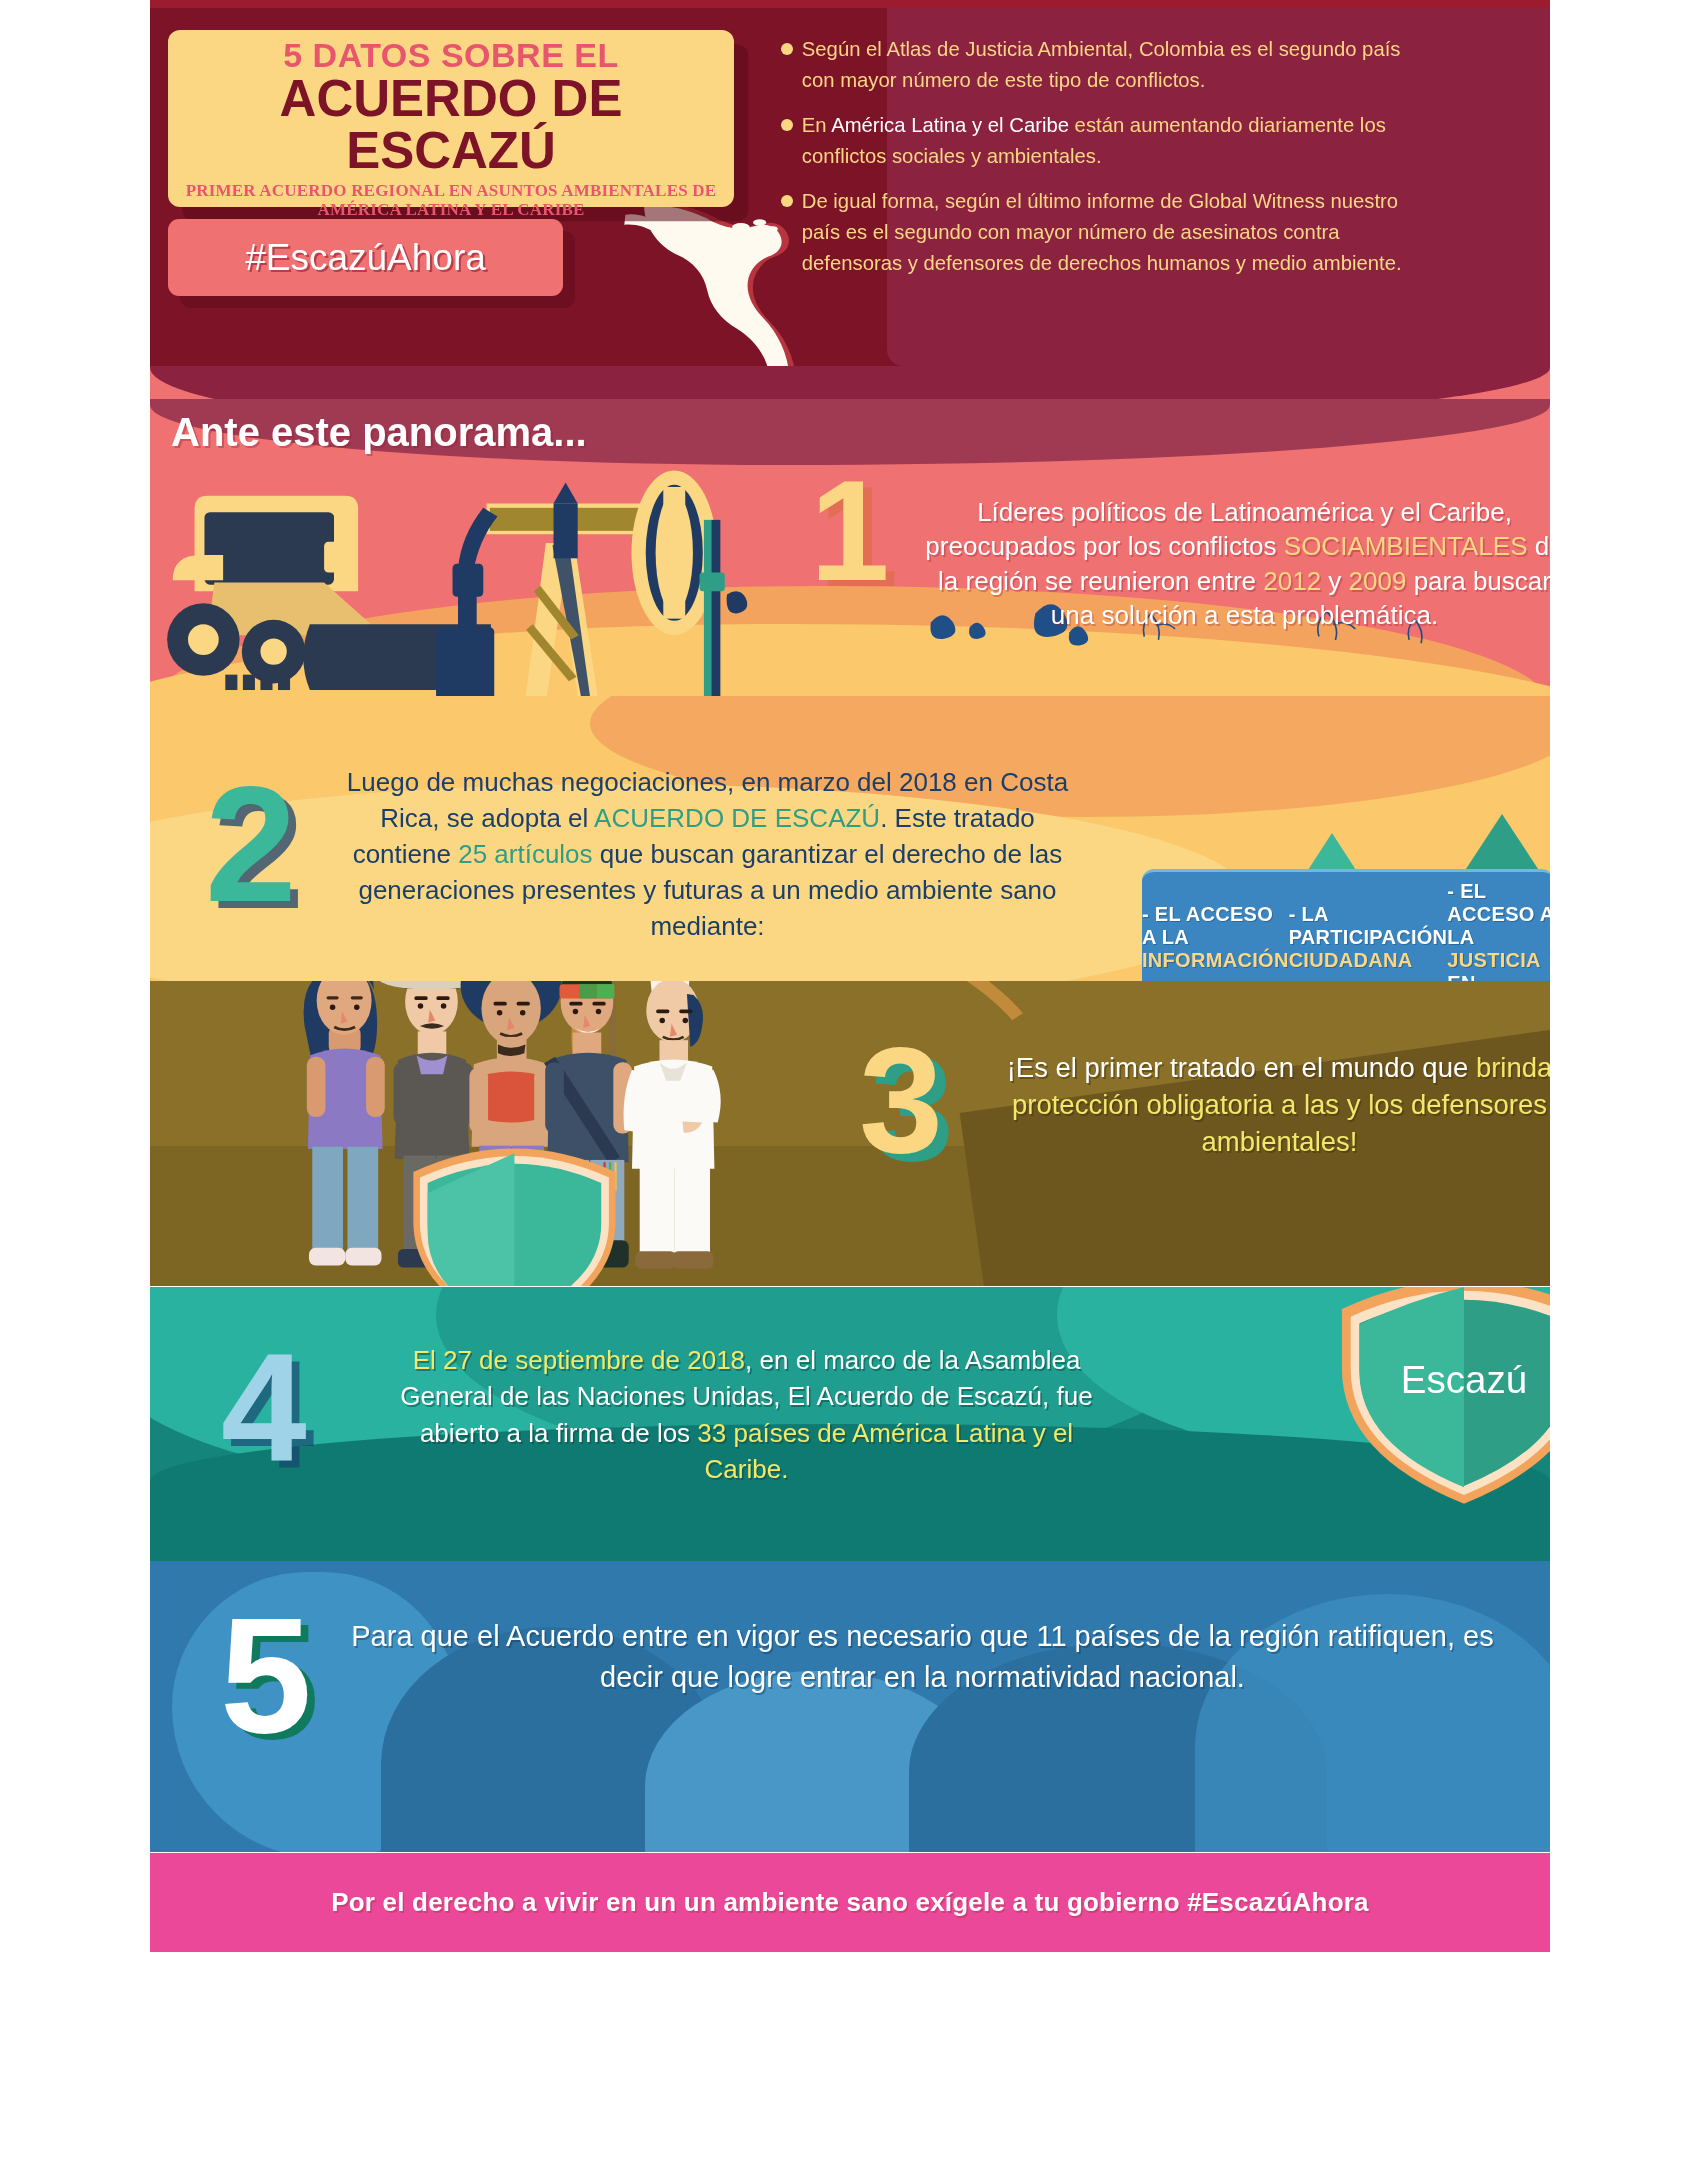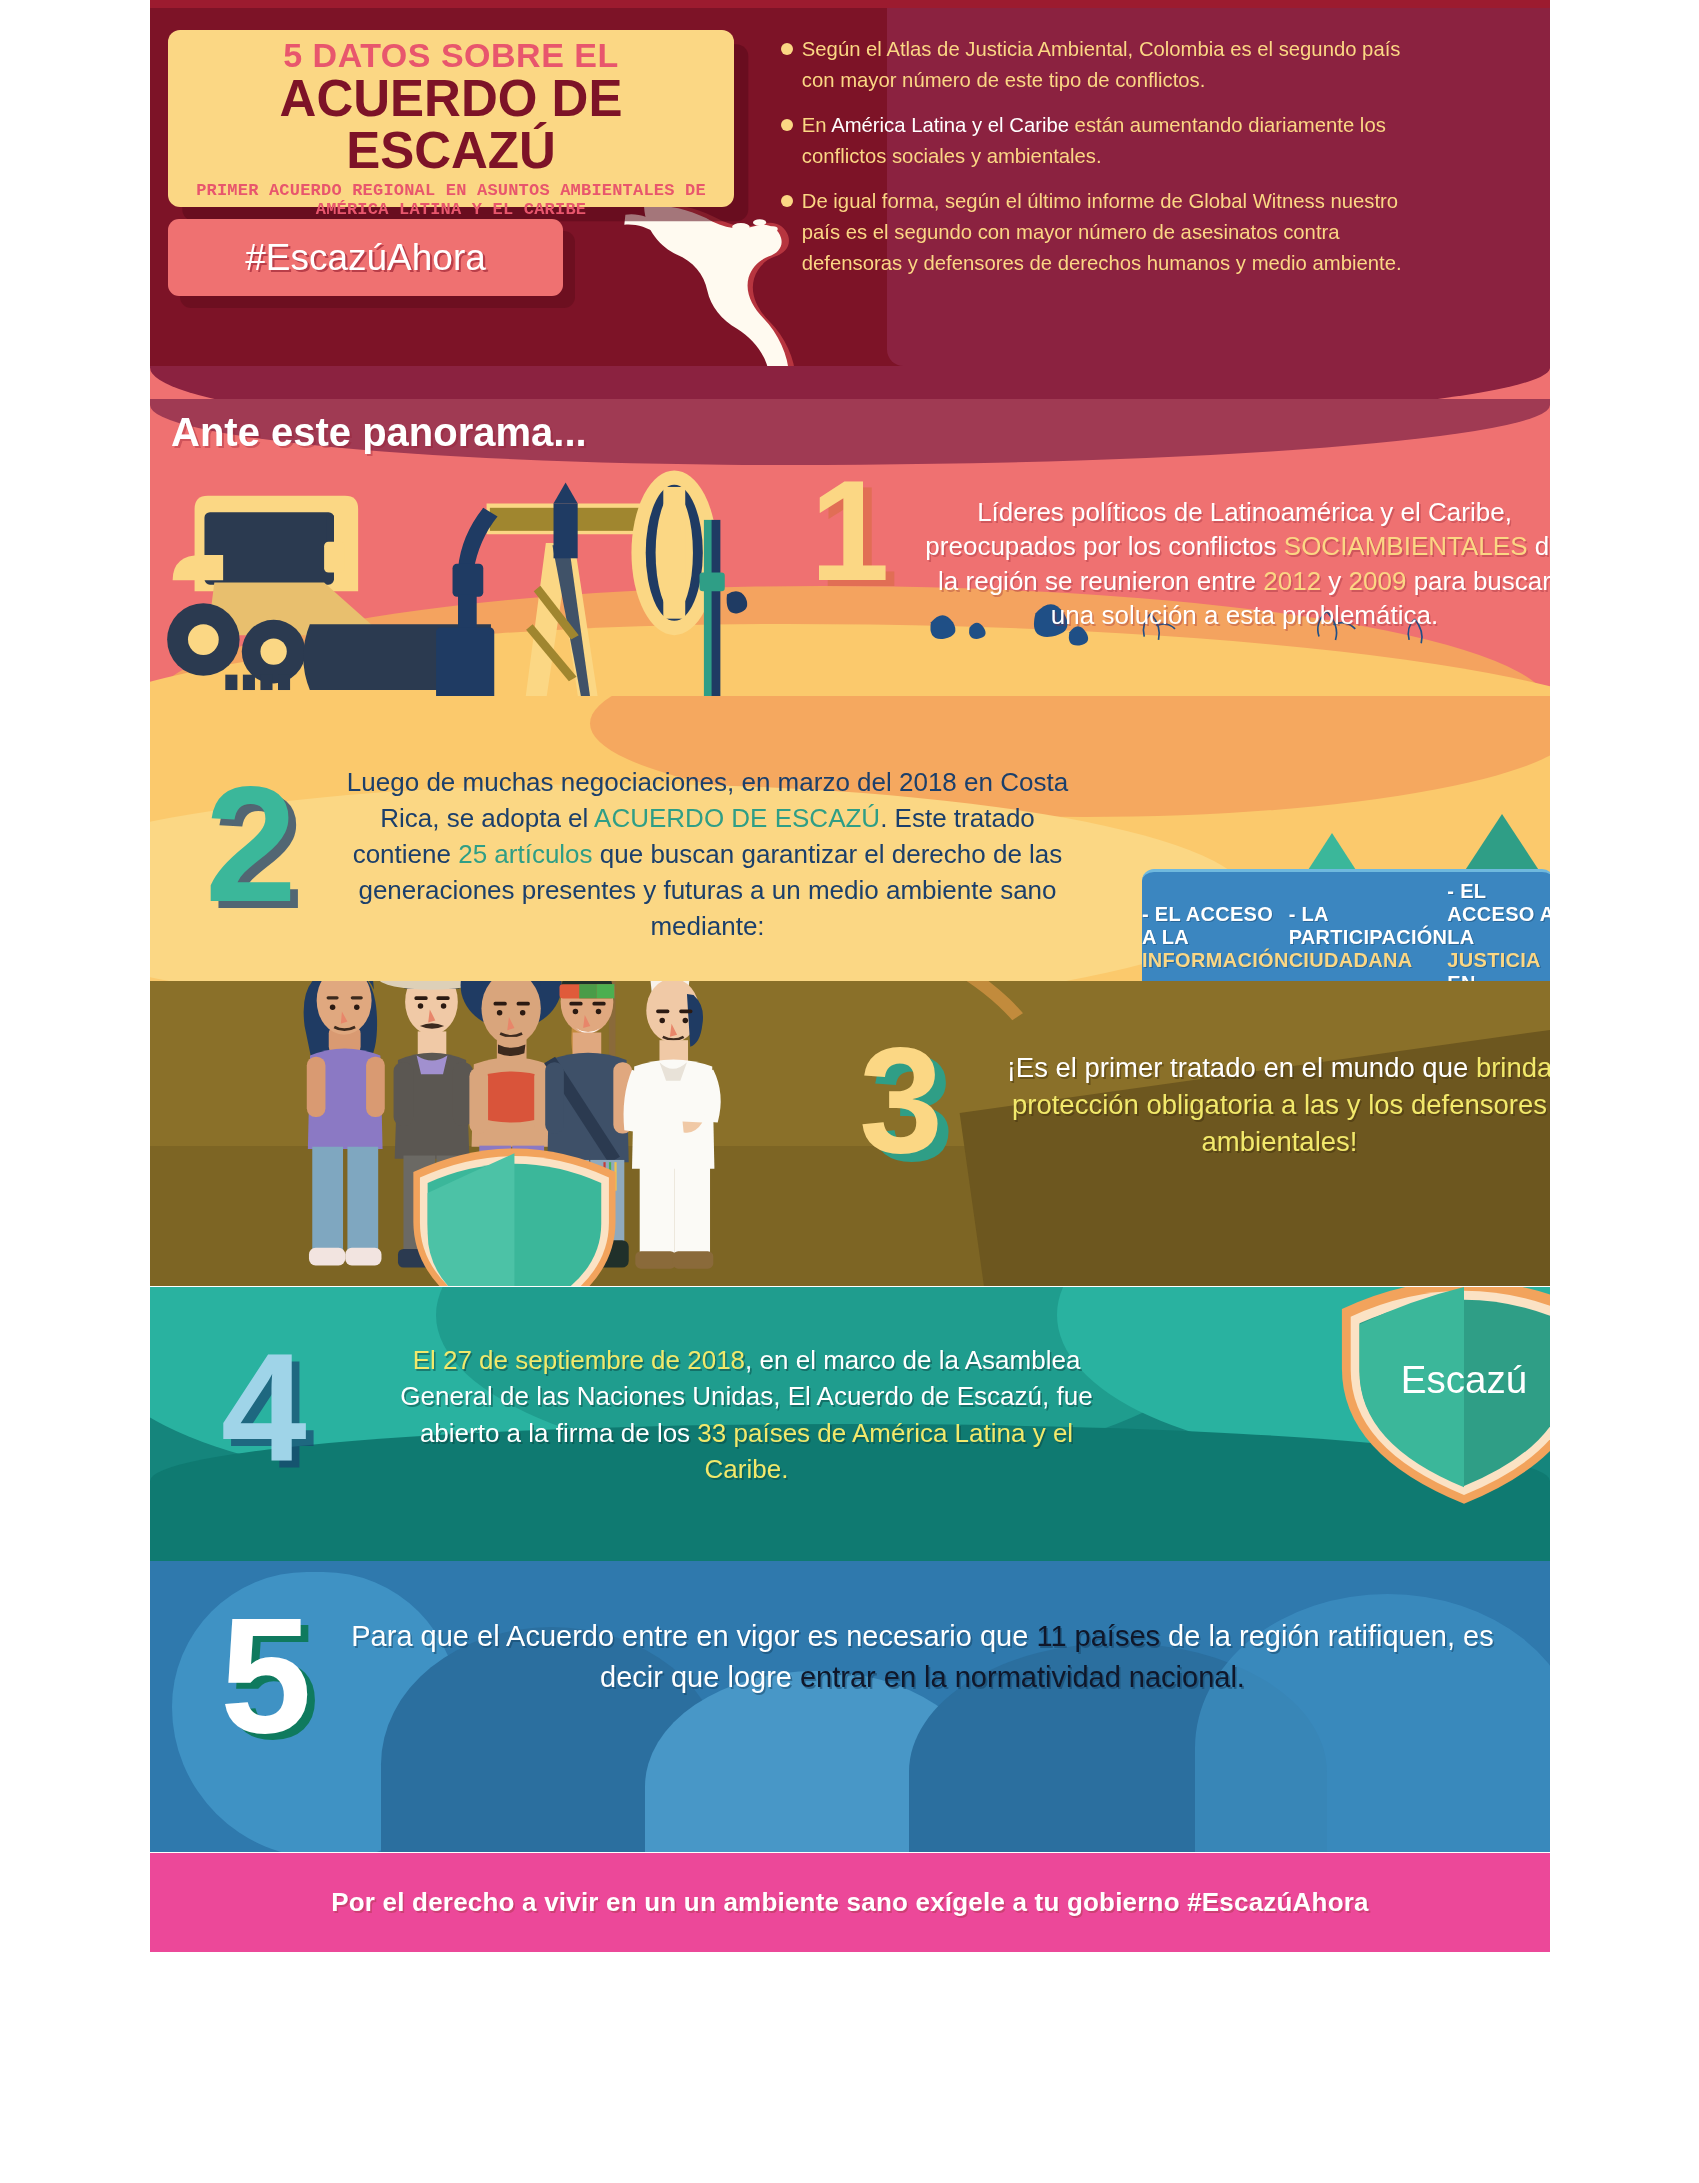--- a/index.html
+++ b/index.html
@@ -24,21 +24,21 @@
     position:absolute; left:168px; top:30px; width:566px; height:177px;
     background:#fbd784; border-radius:12px;
     box-shadow: 14.3px 14.3px 0 0 rgba(90,10,25,0.55);
     display:flex; flex-direction:column; align-items:center; justify-content:space-between;
     padding:7.7px 11px 11px;
   }
   #t-line1 { font-family:"Liberation Sans", sans-serif; font-weight:bold; font-size:34px; letter-spacing:0.5px;
              color:#e8566d; line-height:1.0; text-align:center; }
   #t-line2 { font-family:"Liberation Sans", sans-serif; font-weight:bold; font-size:51px; letter-spacing:0px;
              color:#7d1327; line-height:1.02; text-align:center; margin-top:1.1px; }
-  #t-line3 { font-family:Liberation Mono, monospace; font-weight:bold; font-size:17px; letter-spacing:0.2px;
+  #t-line3 { font-family:Liberation Serif, serif; font-weight:bold; font-size:17px; letter-spacing:0.2px;
              color:#e8566d; line-height:1.12; text-align:center; margin-top:4.4px; max-width:550px; }
 
   
   #hashtag-pill {
     position:absolute; left:168px; top:219px; width:395px; height:77px;
     background:#ef7171; border-radius:11px;
     box-shadow: 12px 12px 0 0 rgba(90,10,25,0.45);
     display:flex; align-items:center; justify-content:center;
   }
   #hashtag-text { font-size:37px; color:#ffffff; font-family:"Liberation Sans", sans-serif;
@@ -131,21 +131,21 @@
   #sec5-shape2 { position:absolute; left:231px; top:66px; width:341px; height:275px; background:#2b6f9f; border-radius:50% 50% 0 0; }
   #sec5-shape3 { position:absolute; left:495px; top:110px; width:341px; height:231px; background:#4897c7; border-radius:50% 50% 0 0; }
   #sec5-shape4 { position:absolute; left:759px;top:82px; width:418px; height:258px; background:#2b6f9f; border-radius:50% 50% 0 0; }
   #sec5-shape5 { position:absolute; left:1045px;top:33px;  width:385px; height:308px; background:#3f92c4; border-radius:50% 50% 0 0; opacity:.65; }
   #num5 { position:absolute; left:70px; top:32px; font-size:165px; font-weight:bold; color:#ffffff;
           font-family:"Liberation Sans", sans-serif; line-height:1;
           text-shadow: 7.7px 5.5px 0 #0f7a5e; }
   #sec5-text { position:absolute; left:187px; top:55px; width:1171px; text-align:center;
                font-size:29px; line-height:1.4; color:#ffffff; font-family:"Liberation Sans", sans-serif;
                text-shadow:1.6px 1.6px 0 rgba(20,65,100,.5); }
-  #sec5-text .hl { color:#0f172a; }
+  #sec5-text .hl { color:#ffffff; }
 
   
   #footer-banner { position:absolute; left:150px; top:1853px; width:1400px; height:99px; background:#ec4899;
                    display:flex; align-items:center; justify-content:center; }
   #footer-banner-text { font-size:26px; font-weight:bold; color:#ffffff; font-family:"Liberation Sans", sans-serif;
                         letter-spacing:0.2px; text-shadow:1.6px 1.6px 0 rgba(150,50,50,.35); }
 
   
   #logostrip { position:absolute; left:0; top:1957px; width:1699px; height:226px; background:#ffffff; }
 </style>

